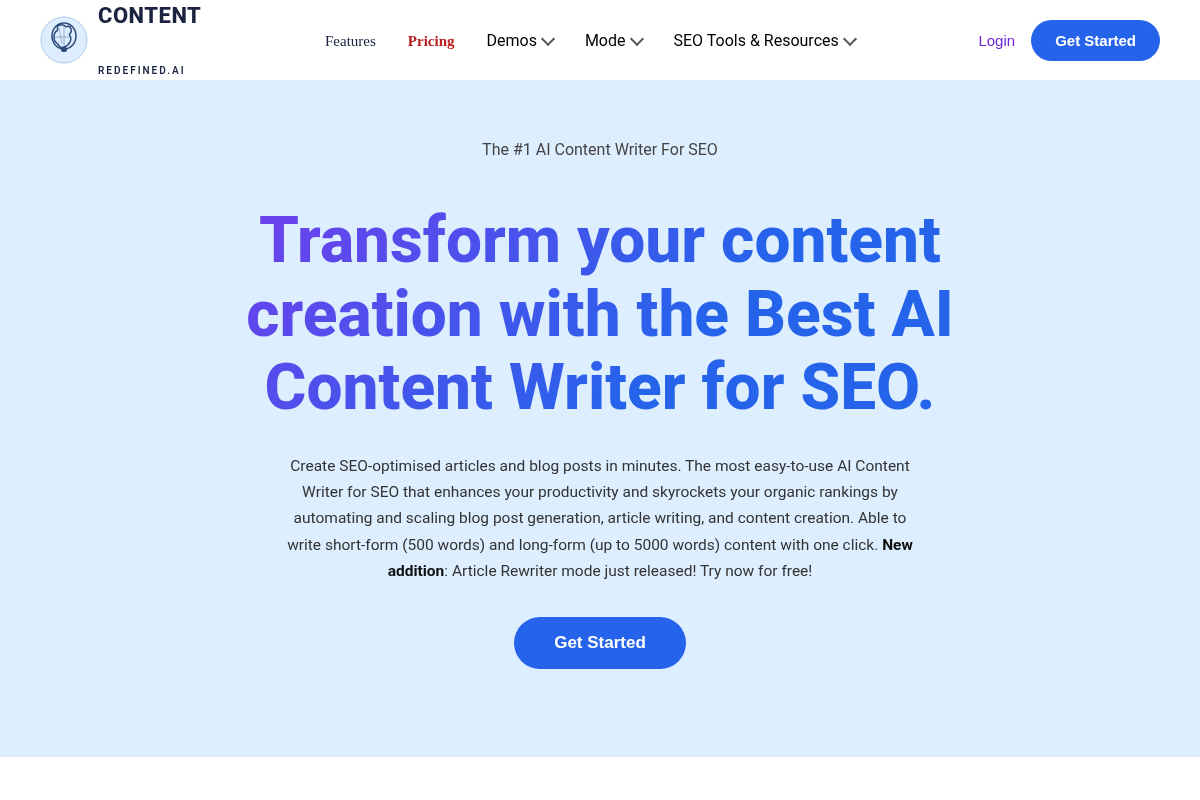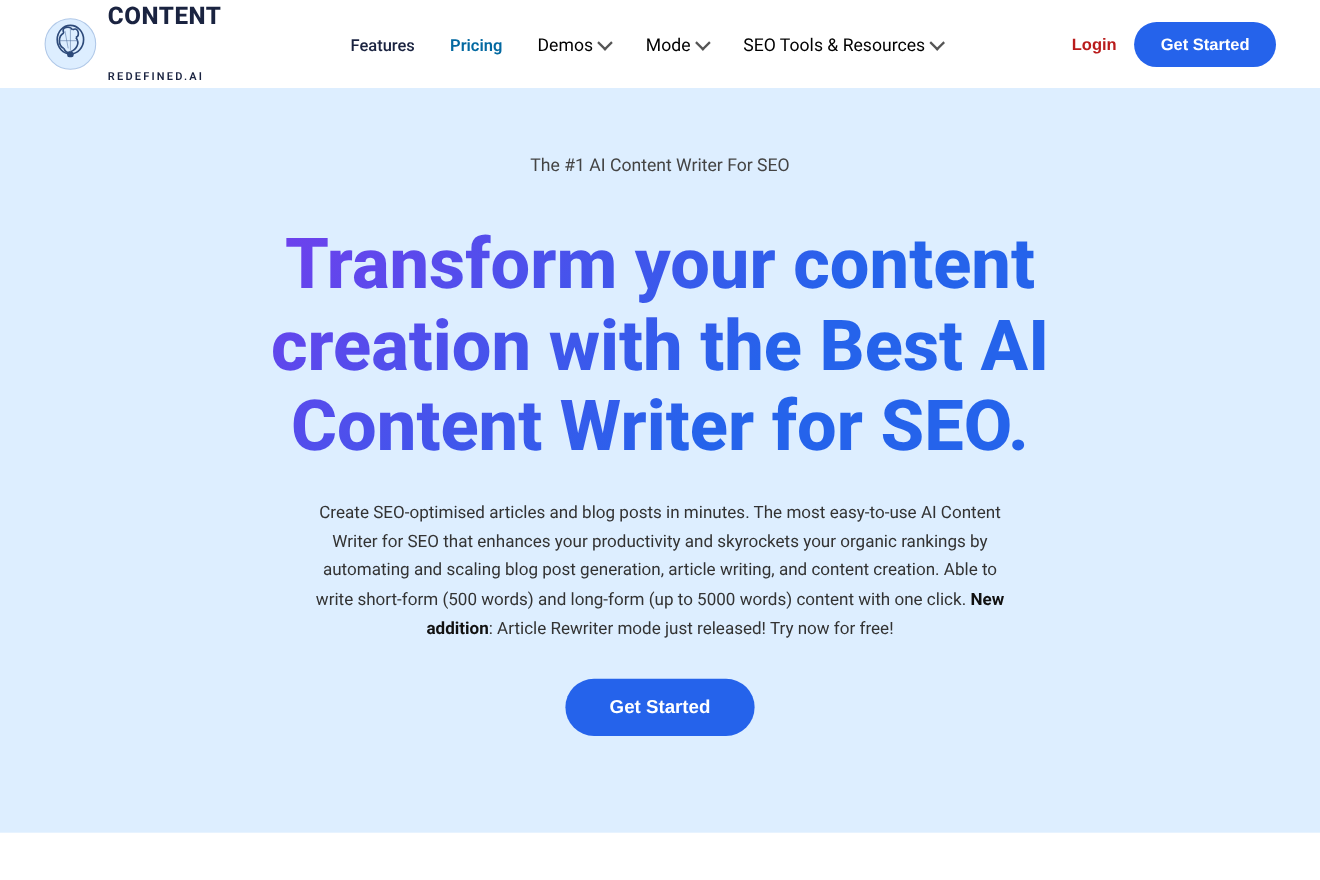--- a/index.html
+++ b/index.html
@@ -60,46 +60,47 @@
       align-items: center;
       gap: 32px;
       list-style: none;
     }
 
     .nav-links a {
       text-decoration: none;
       color: #1a2340;
       font-size: 15px;
       font-weight: 500;
+      font-family: Liberation Serif, serif;
     }
 
     .nav-links .nav-with-arrow {
       display: flex;
       align-items: center;
       gap: 4px;
       cursor: pointer;
     }
 
     .nav-links .pricing-link {
-      color: #0369a1;
+      color: #b91c1c;
       font-weight: 600;
     }
 
     .nav-right {
       display: flex;
       align-items: center;
       gap: 16px;
     }
 
     .login-btn {
       background: none;
       border: none;
       font-size: 15px;
-      font-weight: 700;
-      color: #b91c1c;
+      font-weight: 400;
+      color: #6d28d9;
       cursor: pointer;
     }
 
     .get-started-btn-nav {
       background-color: #2563eb;
       color: #ffffff;
       border: none;
       border-radius: 30px;
       padding: 12px 24px;
       font-size: 15px;

